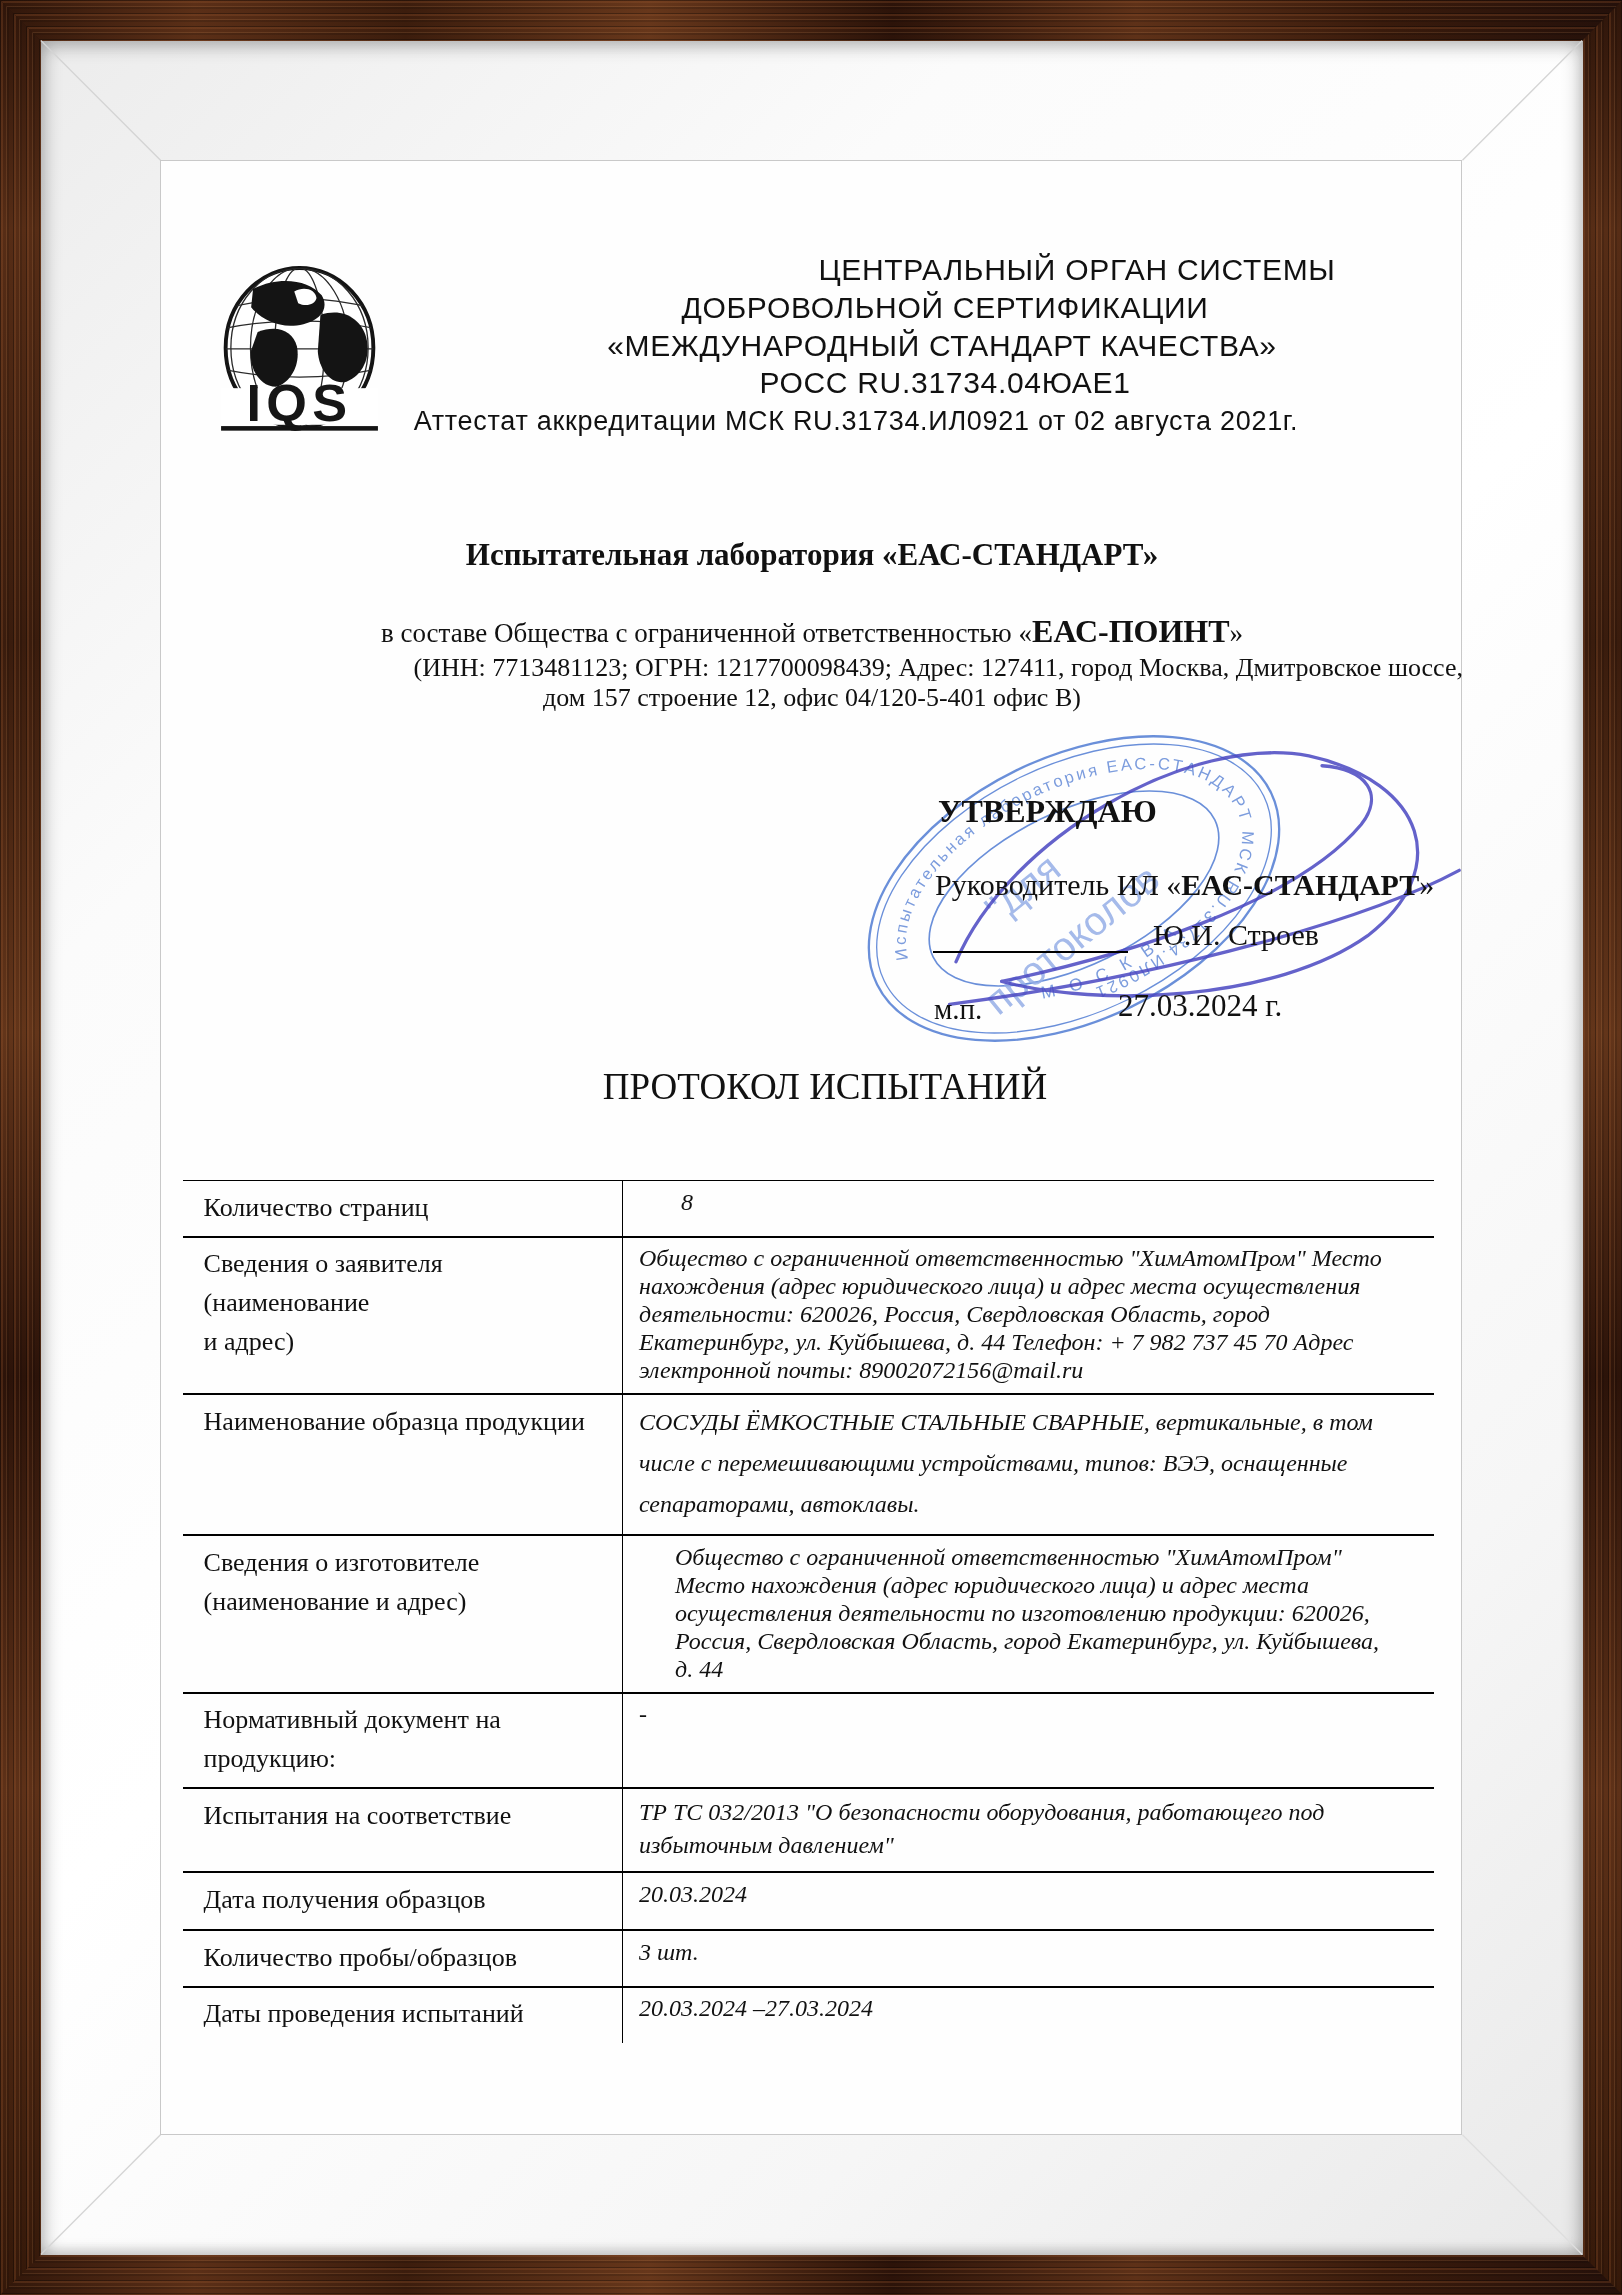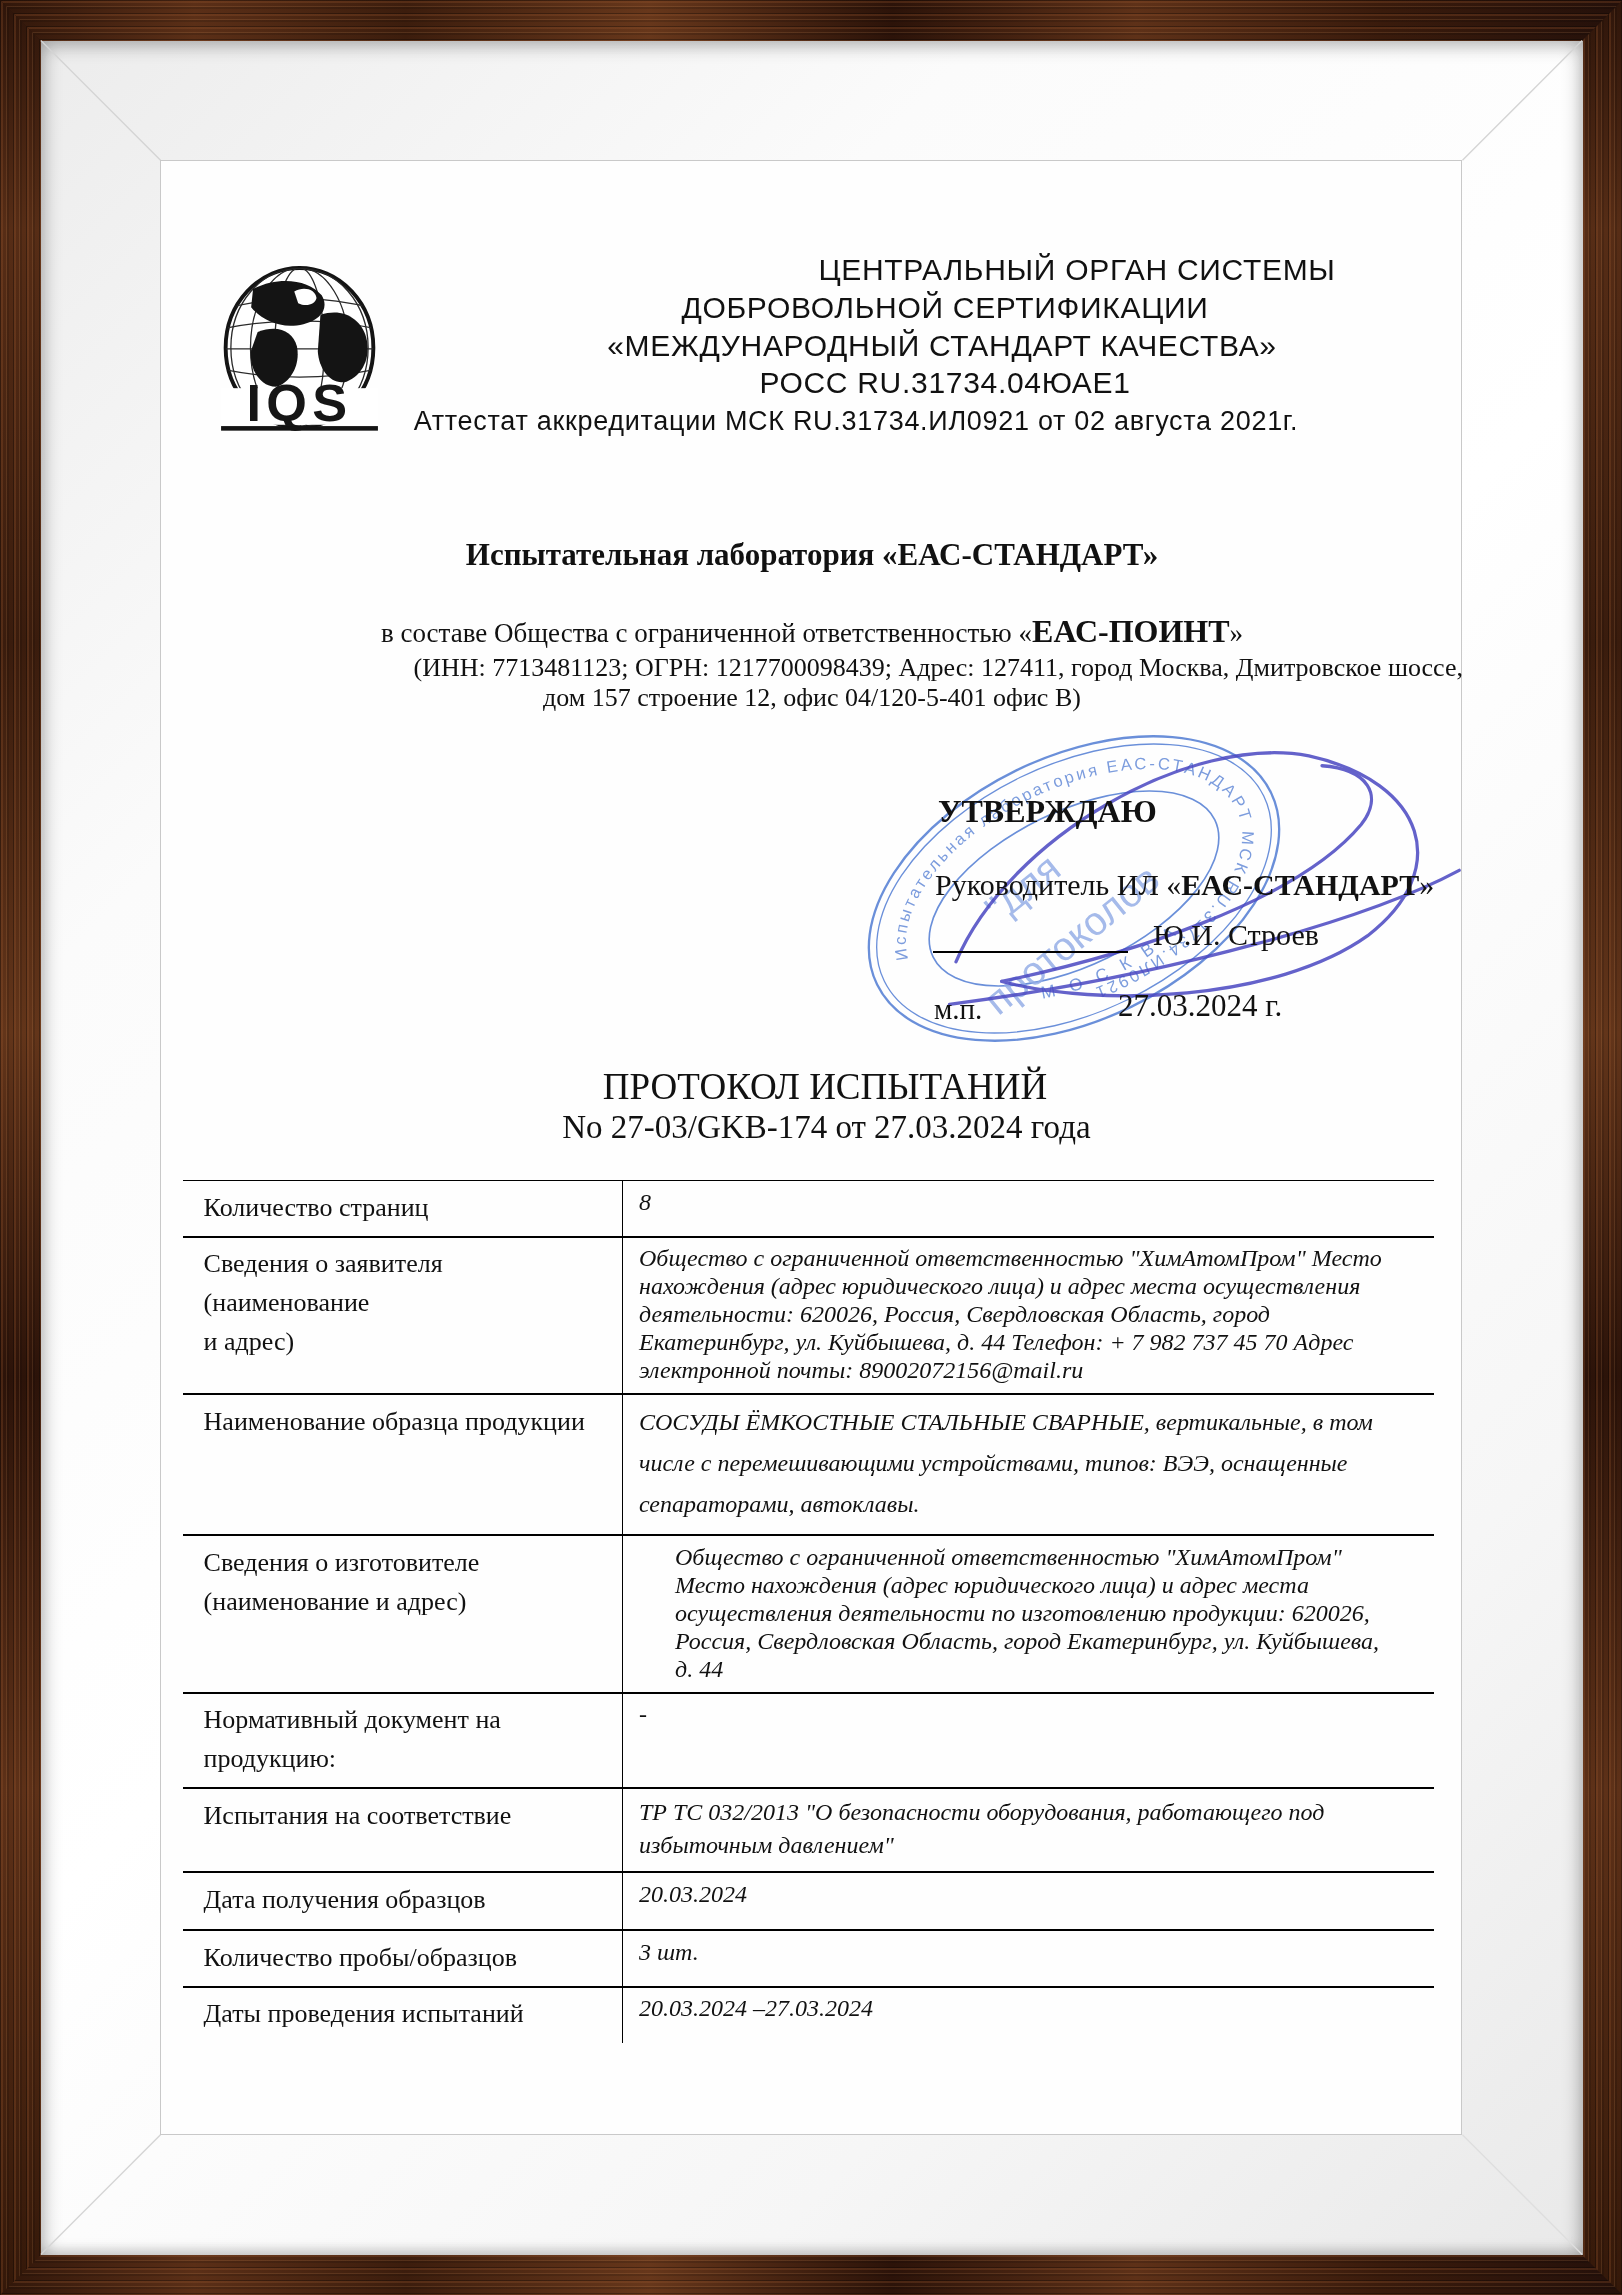--- a/index.html
+++ b/index.html
@@ -59,21 +59,21 @@
   .ptitle{left:0;top:904px;width:1302px;text-align:center;font-size:37px;transform:translateX(13px);white-space:nowrap;}
   .pnum{left:0;top:948px;width:1302px;text-align:center;font-size:33px;transform:translateX(14.4px);white-space:nowrap;}
 
   
   .ptable{left:21.6px;top:1019px;width:1251px;border-top:1.3px solid #000;}
   .trow{display:grid;grid-template-columns:440px 1fr;border-bottom:2.6px solid #000;}
   .trow:last-child{border-bottom:none;}
   .tlabel{font-size:26px;line-height:39px;padding:6.5px 26px 9.2px 21px;white-space:pre-line;
           border-right:1.3px solid #000;}
   .tvalue{font-style:italic;font-size:24px;line-height:28px;padding:6.5px 36px 9.2px 16.4px;}
-  .trow:nth-child(1){min-height:52px;}
+  .trow:nth-child(1){min-height:52px;gap:42px;}
   .trow:nth-child(2){min-height:145px;}
   .trow:nth-child(3){min-height:124px;}
   .trow:nth-child(3) .tvalue{line-height:41px;}
   .trow:nth-child(4){min-height:142px;gap:36px;}
   .trow:nth-child(5){min-height:86px;}
   .trow:nth-child(6){min-height:62px;}
   .trow:nth-child(6) .tvalue{line-height:33px;}
   .trow:nth-child(7){min-height:56px;}
   .trow:nth-child(8){min-height:48px;}
   .trow:nth-child(9){min-height:52px;}
@@ -174,21 +174,20 @@
     </g>
   </svg>
 
   <div class="abs approve">УТВЕРЖДАЮ</div>
   <div class="abs role"><span>Руководитель ИЛ «</span><span class="big">ЕАС-СТАНДАРТ</span><span>»</span></div>
   <div class="abs sigline-row"><span class="sig-underline"></span><span class="sig-name">Ю.И. Строев</span></div>
   <div class="abs mp">м.п.</div>
   <div class="abs sig-date">27.03.2024 г.</div>
 
   <div class="abs ptitle">ПРОТОКОЛ ИСПЫТАНИЙ</div>
-  <div class="abs pnum">No 27-03/GKB-174 от 27.03.2024 года</div>
 
   <div class="abs ptable">
       <div class="trow">
         <div class="tlabel">Количество страниц</div>
         <div class="tvalue">8</div>
       </div>
       <div class="trow">
         <div class="tlabel">Сведения о заявителя (наименование
 и адрес)</div>
         <div class="tvalue">Общество с ограниченной ответственностью "ХимАтомПром" Место нахождения (адрес юридического лица) и адрес места осуществления деятельности: 620026, Россия, Свердловская Область, город Екатеринбург, ул. Куйбышева, д. 44 Телефон: + 7 982 737 45 70 Адрес электронной почты: 89002072156@mail.ru</div>

